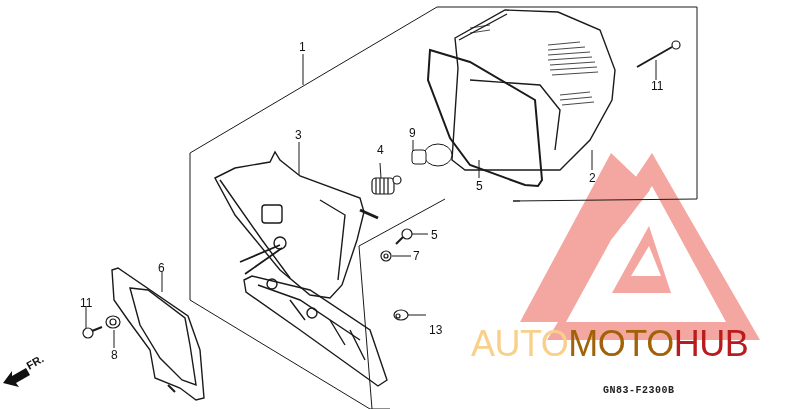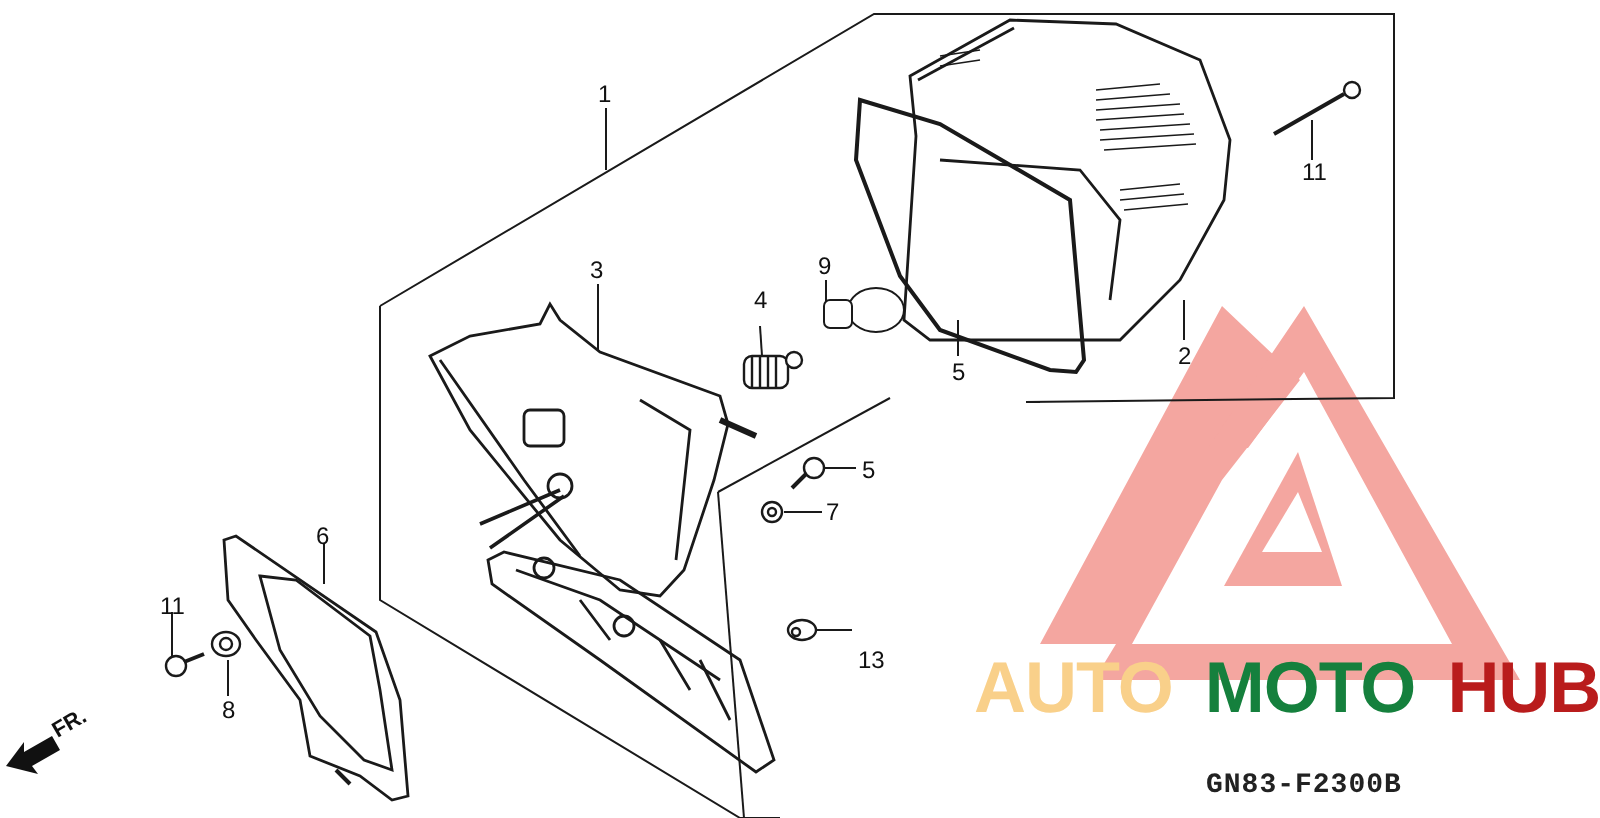--- a/index.html
+++ b/index.html
@@ -1,20 +1,20 @@
 <!DOCTYPE html>
 <html><head>
 <meta charset="utf-8">
 <style>
   html, body { margin:0; padding:0; background:#ffffff; }
   body { width:800px; height:409px; position:relative; overflow:hidden; font-family:"Liberation Sans", sans-serif; }
   #diagram { position:absolute; left:0; top:0; width:800px; height:409px; }
   .callout { position:absolute; font-family:"Liberation Sans", sans-serif; font-size:12px; color:#111; line-height:12px; }
-  .code { position:absolute; font-family:"Liberation Mono", monospace; font-weight:bold; font-size:14px; color:#222; letter-spacing:0.5px; }
-  .wm { position:absolute; font-family:"Liberation Sans", sans-serif; font-weight:bold; font-size:36px; letter-spacing:-0.5px; line-height:36px;margin-left:16px; }
+  .code { position:absolute; font-family:"Liberation Mono", monospace; font-weight:bold; font-size:10px; color:#222; letter-spacing:0.5px; }
+  .wm { position:absolute; font-family:"Liberation Sans", sans-serif; font-weight:normal; font-size:36px; letter-spacing:-0.5px; line-height:36px; }
   .fr { position:absolute; font-family:"Liberation Sans", sans-serif; font-weight:bold; font-size:11px; color:#111; transform:rotate(-30deg); }
 </style>
 </head>
 <body>
 
 <svg id="diagram" viewBox="0 0 800 409" xmlns="http://www.w3.org/2000/svg">
 
   <g fill="#f4a29b" opacity="0.95">
 
     <polygon points="611,153 520,322 566,322 611,240 650,190"></polygon>
@@ -151,14 +151,14 @@
 <div class="callout" style="left:409px;top:127px">9</div>
 <div class="callout" style="left:651px;top:80px">11</div>
 <div class="callout" style="left:80px;top:297px">11</div>
 <div class="callout" style="left:431px;top:229px">5</div>
 <div class="callout" style="left:429px;top:324px">13</div>
 
 <div class="fr" style="left:26px;top:356px">FR.</div>
 <div class="code" style="left:603px;top:385px">GN83-F2300B</div>
 
 <div style="position:absolute;left:471px;top:326px;white-space:nowrap;">
-  <span class="wm" style="position:static;color:#f9d08a">AUTO</span><span class="wm" style="position:static;color:#15803d">MOTO</span><span class="wm" style="position:static;color:#b91c1c">HUB</span>
+  <span class="wm" style="position:static;color:#f9d08a">AUTO</span><span class="wm" style="position:static;color:#a16207">MOTO</span><span class="wm" style="position:static;color:#b91c1c">HUB</span>
 </div>
 
 </body></html>

